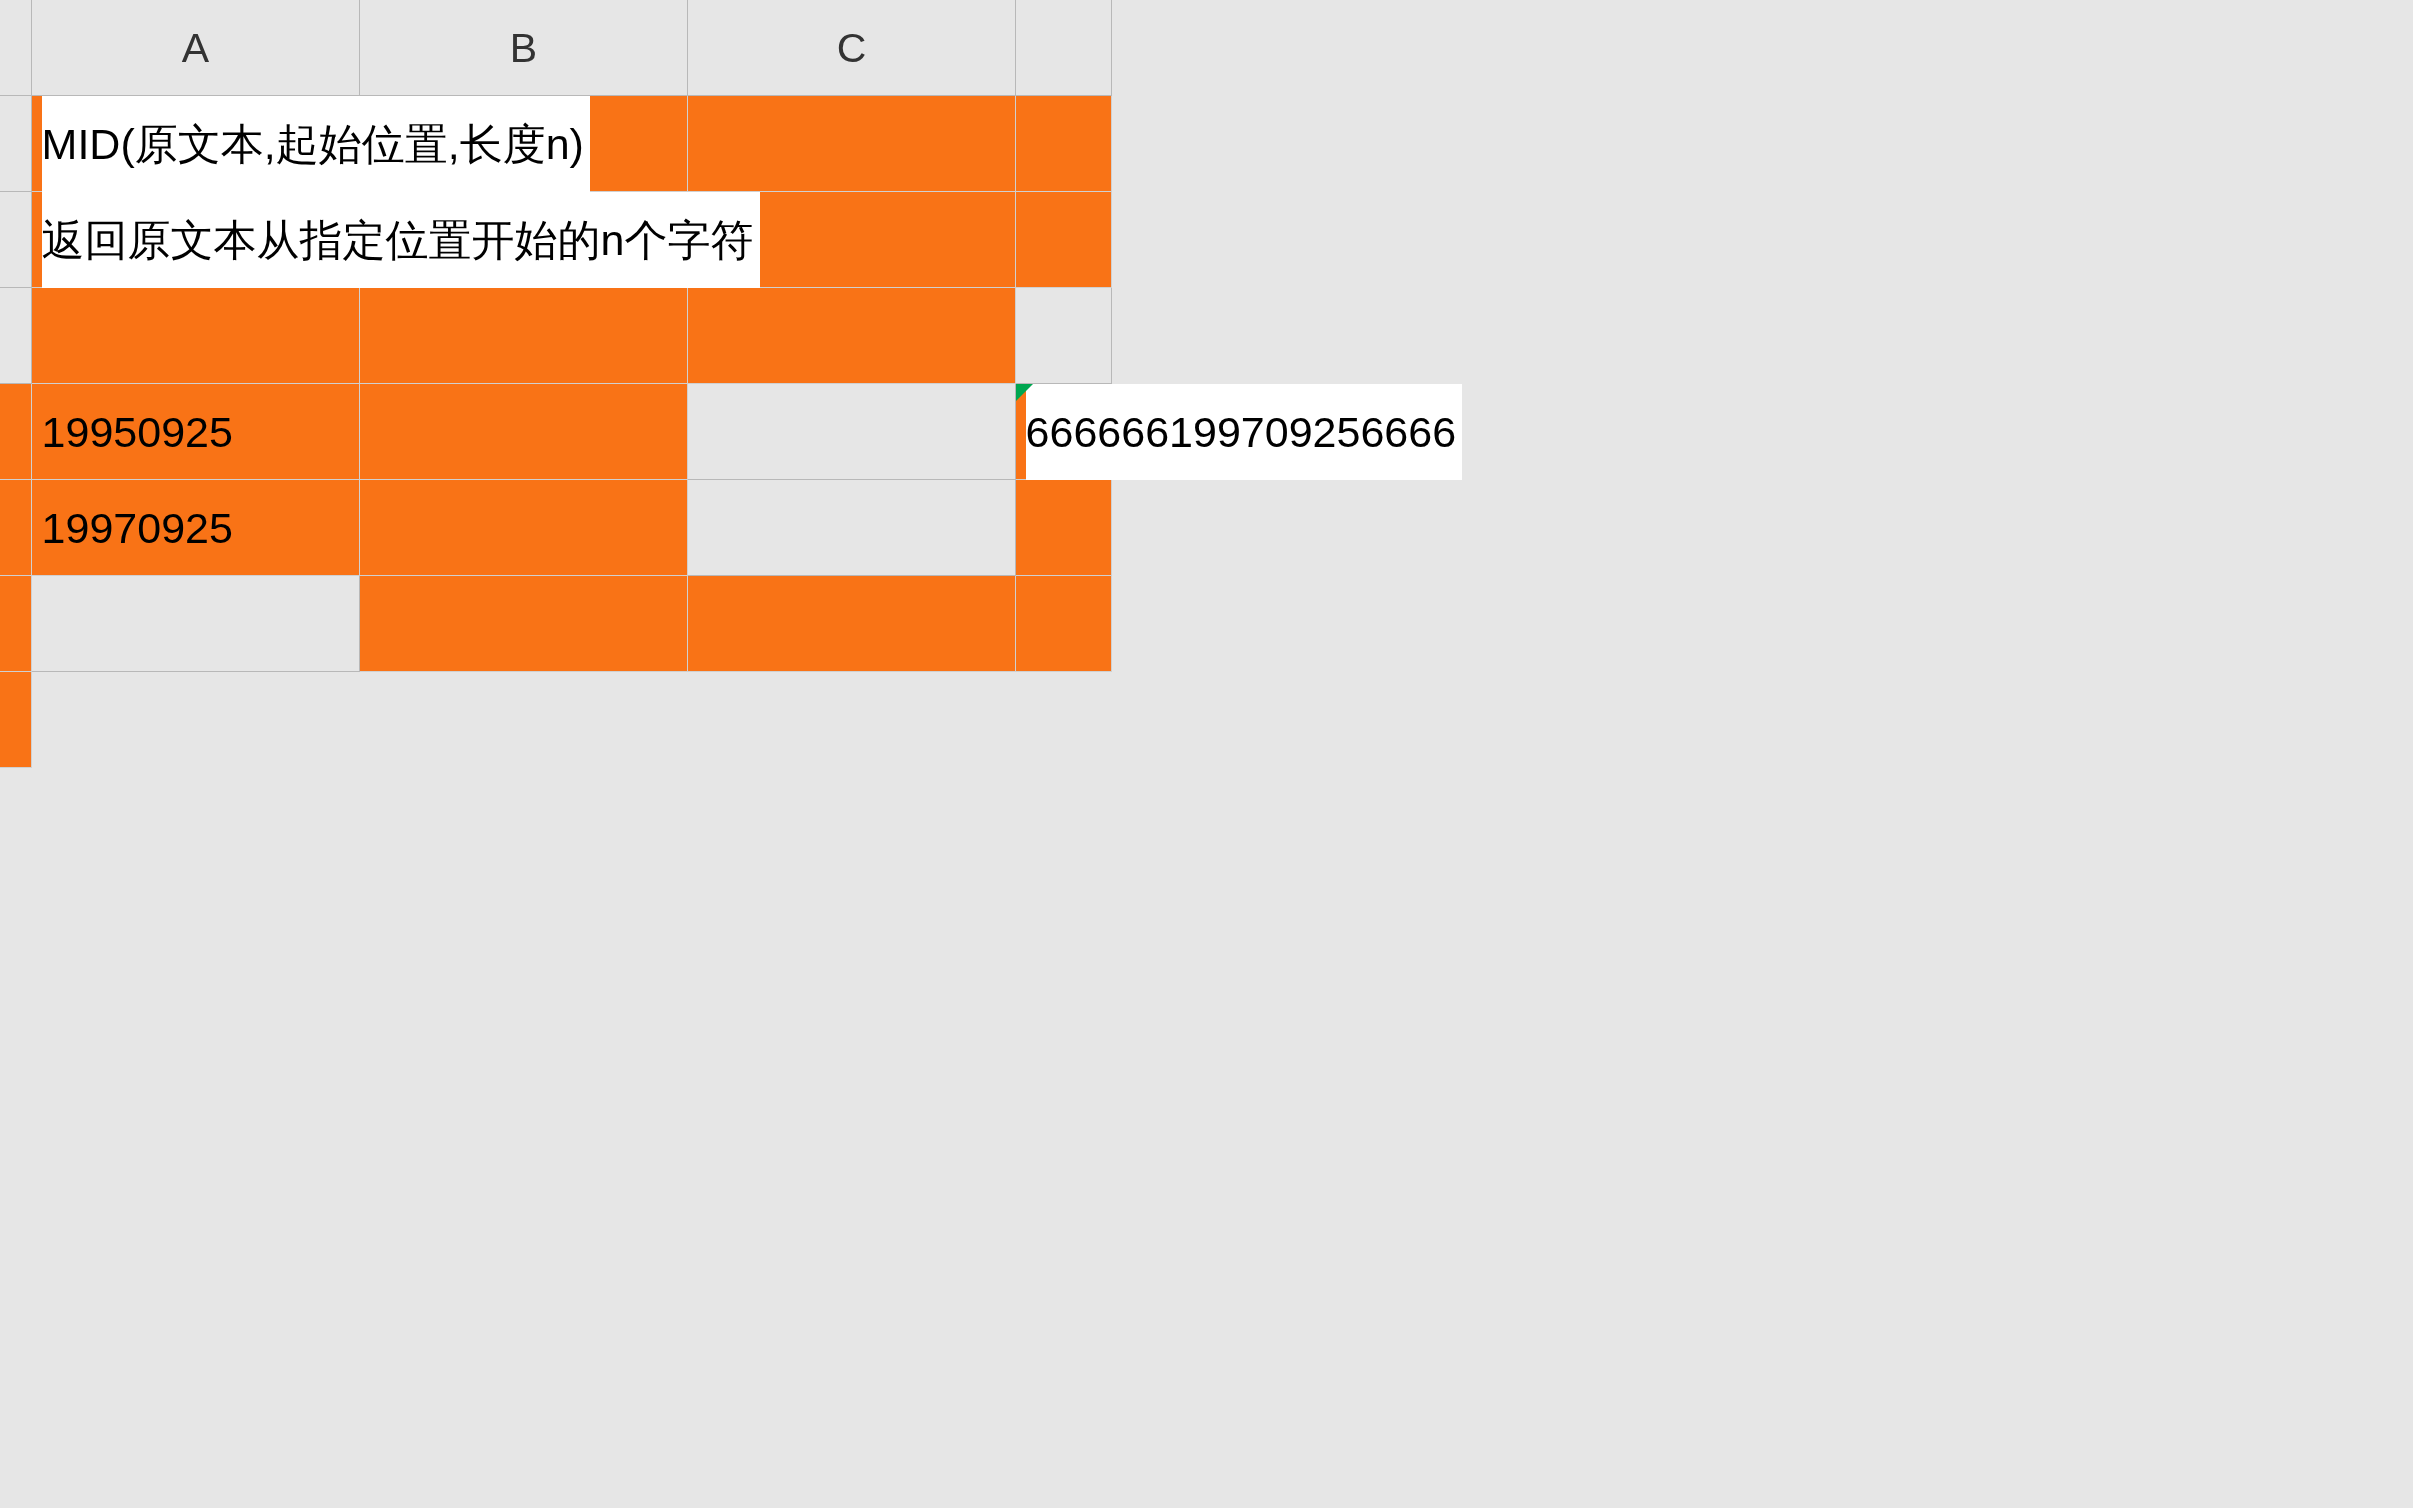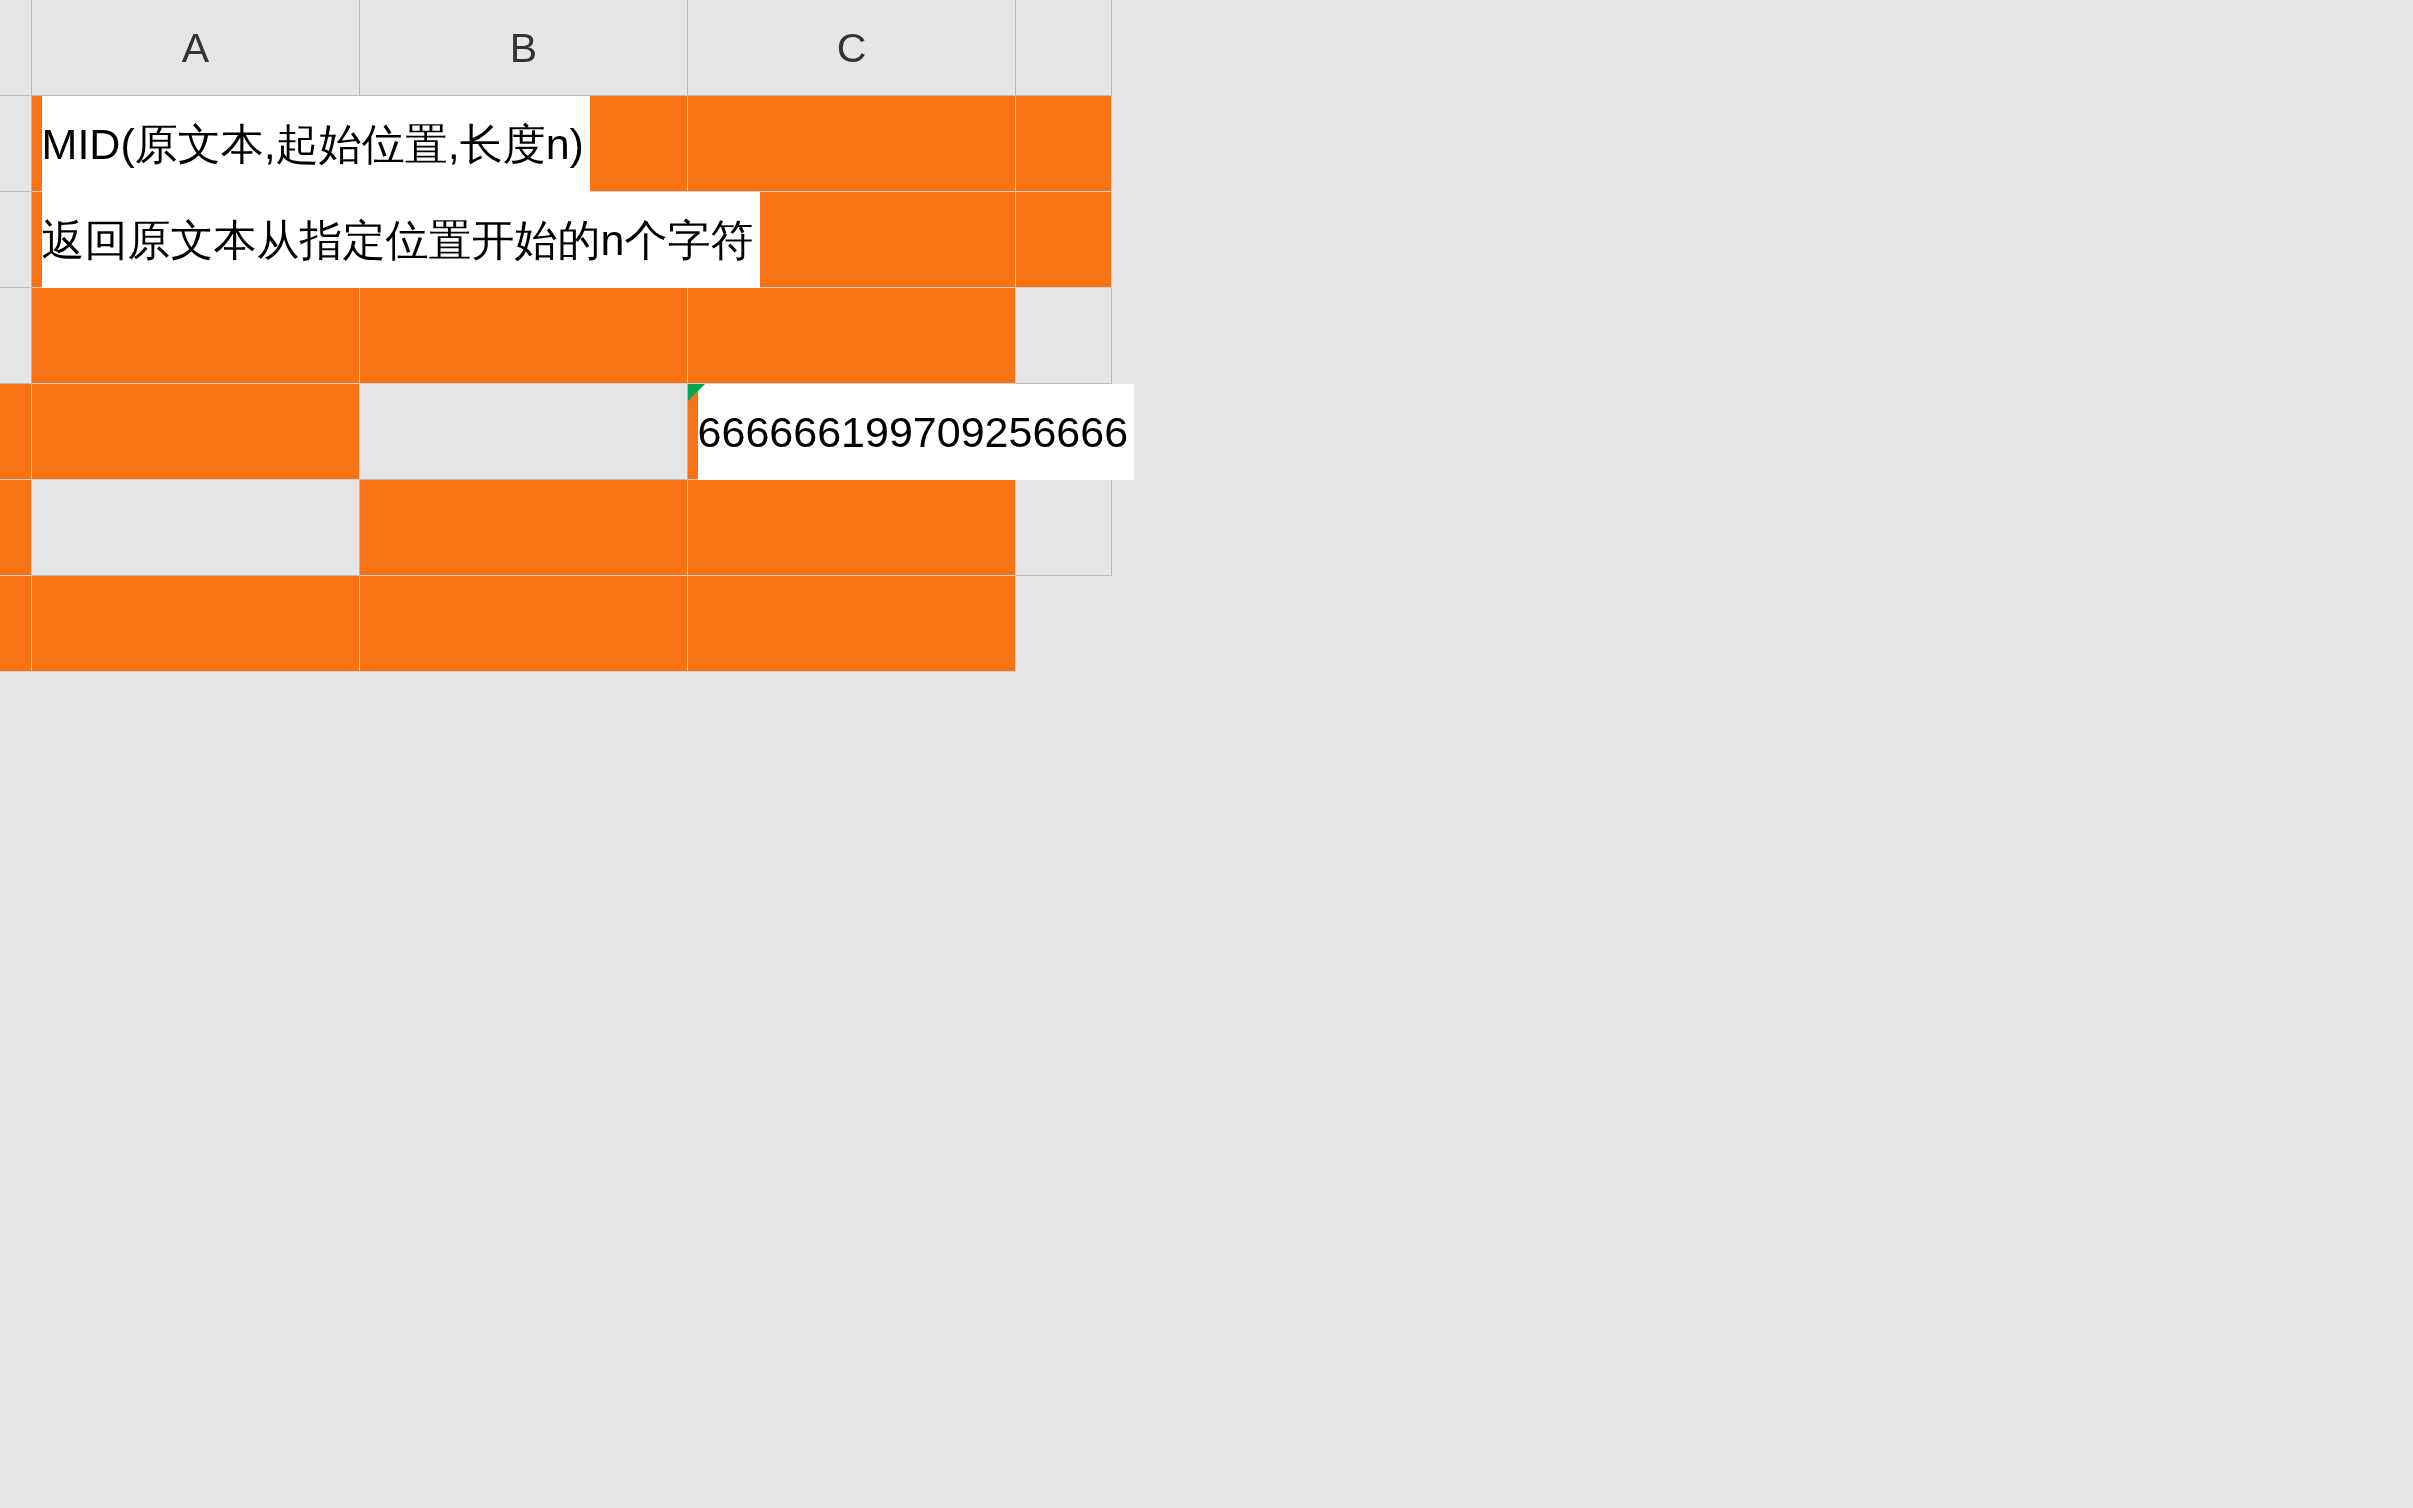--- a/index.html
+++ b/index.html
@@ -100,28 +100,30 @@
   <div class="cell"></div>
   <div class="cell"></div>
 
   <div class="row-header"></div>
   <div class="cell"></div>
   <div class="cell"></div>
   <div class="cell"></div>
 
   <div class="row-header"></div>
   <div class="cell"></div>
+  <div class="cell">19950925</div>
   <div class="cell"></div>
 
   <div class="row-header"></div>
   <div class="cell">
     <div class="text-marker"></div>
     <span class="cell-overflow">666666199709256666</span>
   </div>
   <div class="cell"></div>
+  <div class="cell">19970925</div>
   <div class="cell"></div>
 
   <div class="row-header"></div>
   <div class="cell"></div>
   <div class="cell"></div>
 
   <div class="row-header"></div>
   <div class="cell"></div>
   <div class="cell"></div>
   <div class="cell"></div>

